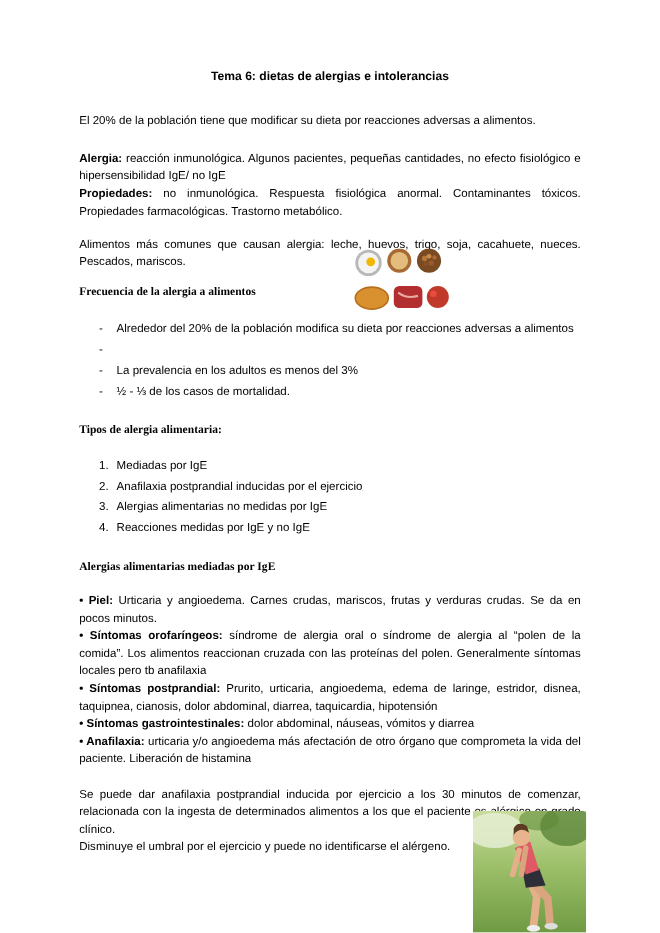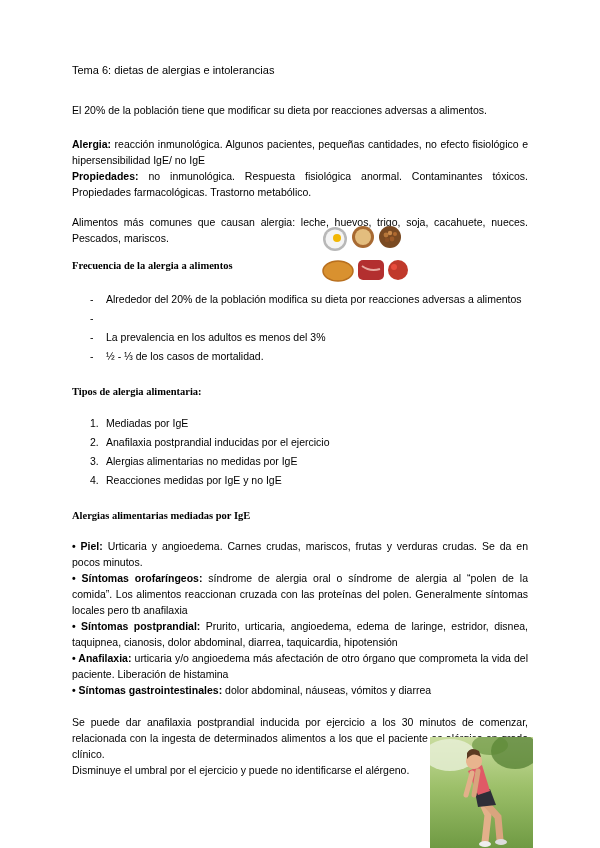--- a/index.html
+++ b/index.html
@@ -13,22 +13,22 @@
     position: relative;
     box-sizing: border-box;
     width: 600px; height: 848px;
     padding: 62px 72px 0 72px;
     overflow: hidden;
     font-size: 10.5px;
     line-height: 16px;
   }
   .title {
     font-size: 11px;
-    font-weight: normal;
-    text-align: left;
+    font-weight: bold;
+    text-align: center;
     margin: 0 0 24px 0;
   }
   p { margin: 0; }
   .just { text-align: justify; }
   .h { font-weight: bold; font-family: Liberation Serif, serif; }
   .term { font-weight: bold; }
   .mb10 { margin-bottom: 10px; }
   .mb12 { margin-bottom: 12px; }
   .mb14 { margin-bottom: 14px; margin-top: 18px; }
   .mb16 { margin-bottom: 16px; }
@@ -109,22 +109,22 @@
       <span>Reacciones medidas por IgE y no IgE</span>
     </div>
   </div>
 
   <p class="h mb14">Alergias alimentarias mediadas por IgE</p>
 
   <div class="mb16">
     <p class="just"><strong class="term">• Piel:</strong><span> Urticaria y angioedema. Carnes crudas, mariscos, frutas y verduras crudas. Se da en pocos minutos.</span></p>
     <p class="just"><strong class="term">• Síntomas orofaríngeos:</strong><span> síndrome de alergia oral o síndrome de alergia al “polen de la comida”. Los alimentos reaccionan cruzada con las proteínas del polen. Generalmente síntomas locales pero tb anafilaxia</span></p>
     <p class="just"><strong class="term">• Síntomas postprandial:</strong><span> Prurito, urticaria, angioedema, edema de laringe, estridor, disnea, taquipnea, cianosis, dolor abdominal, diarrea, taquicardia, hipotensión</span></p>
+    <p class="just"><strong class="term">• Síntomas gastrointestinales:</strong><span> dolor abdominal, náuseas, vómitos y diarrea</span></p>
     <p class="just"><strong class="term">• Anafilaxia:</strong><span> urticaria y/o angioedema más afectación de otro órgano que comprometa la vida del paciente. Liberación de histamina</span></p>
-    <p class="just"><strong class="term">• Síntomas gastrointestinales:</strong><span> dolor abdominal, náuseas, vómitos y diarrea</span></p>
   </div>
 
   <div>
     <p class="just">Se puede dar anafilaxia postprandial inducida por ejercicio a los 30 minutos de comenzar, relacionada con la ingesta de determinados alimentos a los que el paciente es alérgico en grado clínico.</p>
     <p>Disminuye el umbral por el ejercicio y puede no identificarse el alérgeno.</p>
   </div>
 
   <div class="food-img">
     <svg viewBox="0 0 92 64" width="92" height="64" aria-hidden="true">
       <circle cx="15" cy="13" r="12" fill="#b8b8b8"></circle>

